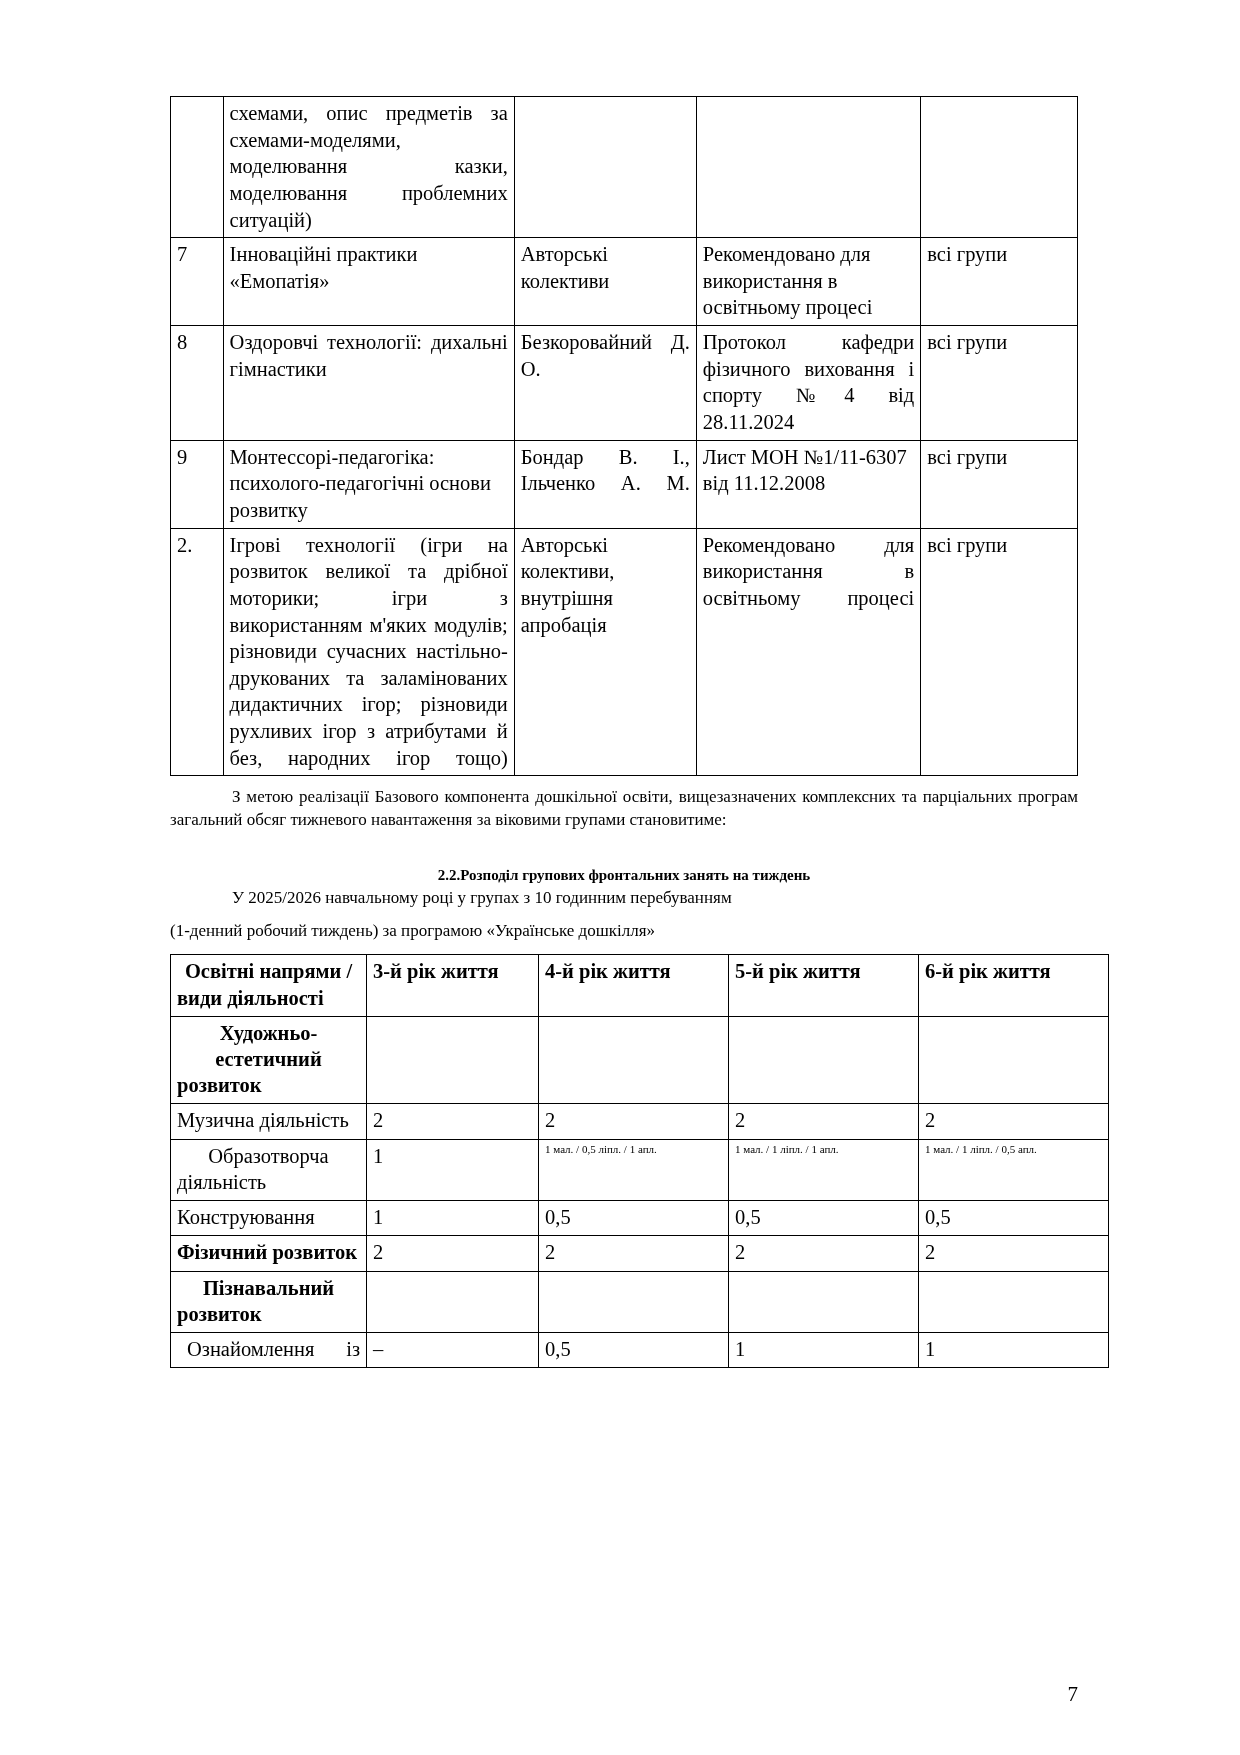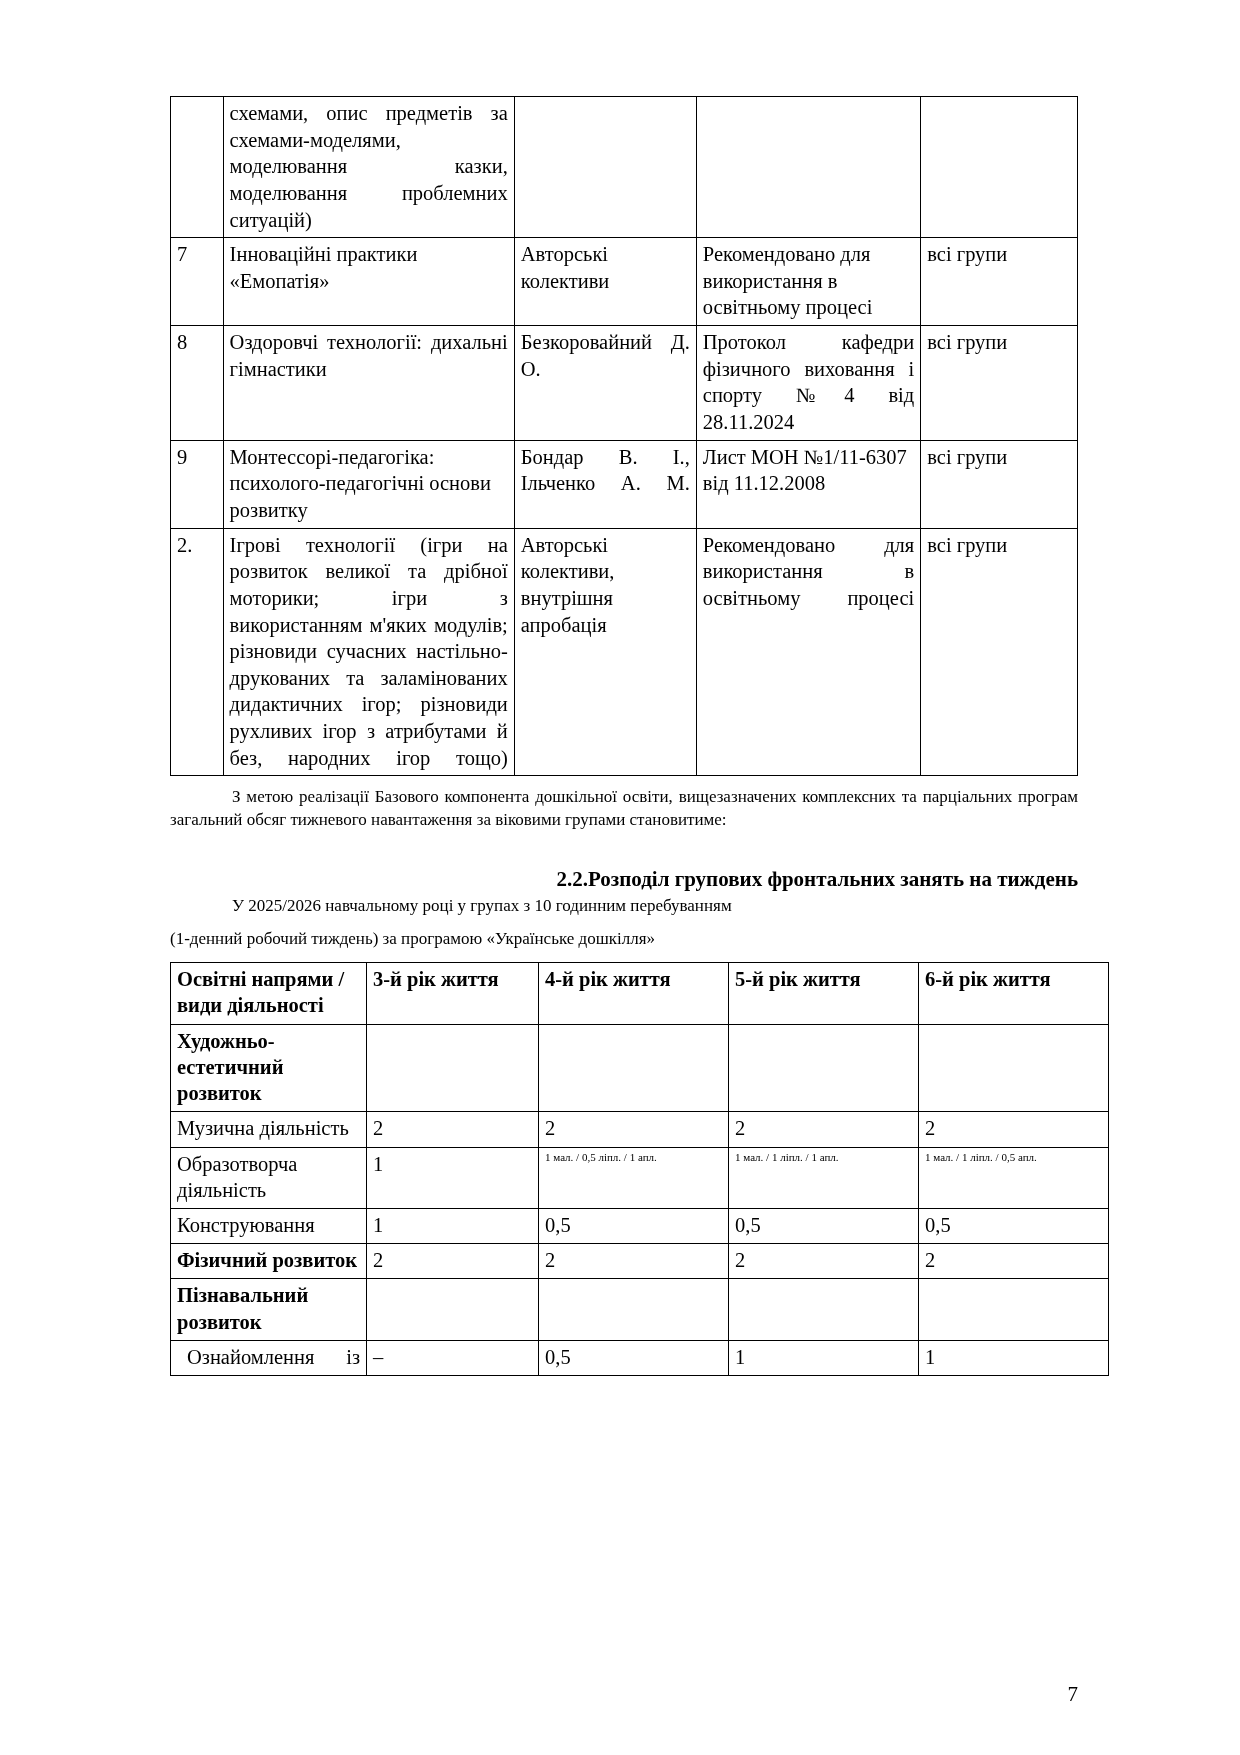--- a/index.html
+++ b/index.html
@@ -56,36 +56,36 @@
     line-height: 1.33;
     margin: 10px 0 0 0;
     text-indent: 62px;
     text-align: justify;
     text-align-last: left;
   }
   p.body.noind { text-indent: 0; }
   p.tight { margin-top: 2px; }
 
   h3.sect {
-    font-size: 21px;
+    font-size: 15px;
     font-weight: bold;
-    text-align: right;
+    text-align: center;
     margin: 34px 0 0 0;
     line-height: 1.3;
   }
 
   
   .tbl-dist {
     margin-top: 12px;
   }
   .tbl-dist td {
     font-size: 20.5px;
     line-height: 1.28;
     padding: 3px 6px 5px 6px;
-    text-align: left;
+    text-align: center;
     text-align-last: left;
   }
   .tbl-dist td.head {
     font-weight: bold;
   }
   .tbl-dist td.rowhead {
     font-weight: bold;
     margin-top: 44px;
   }
   .tbl-dist .cc1 { width: 196px; }

